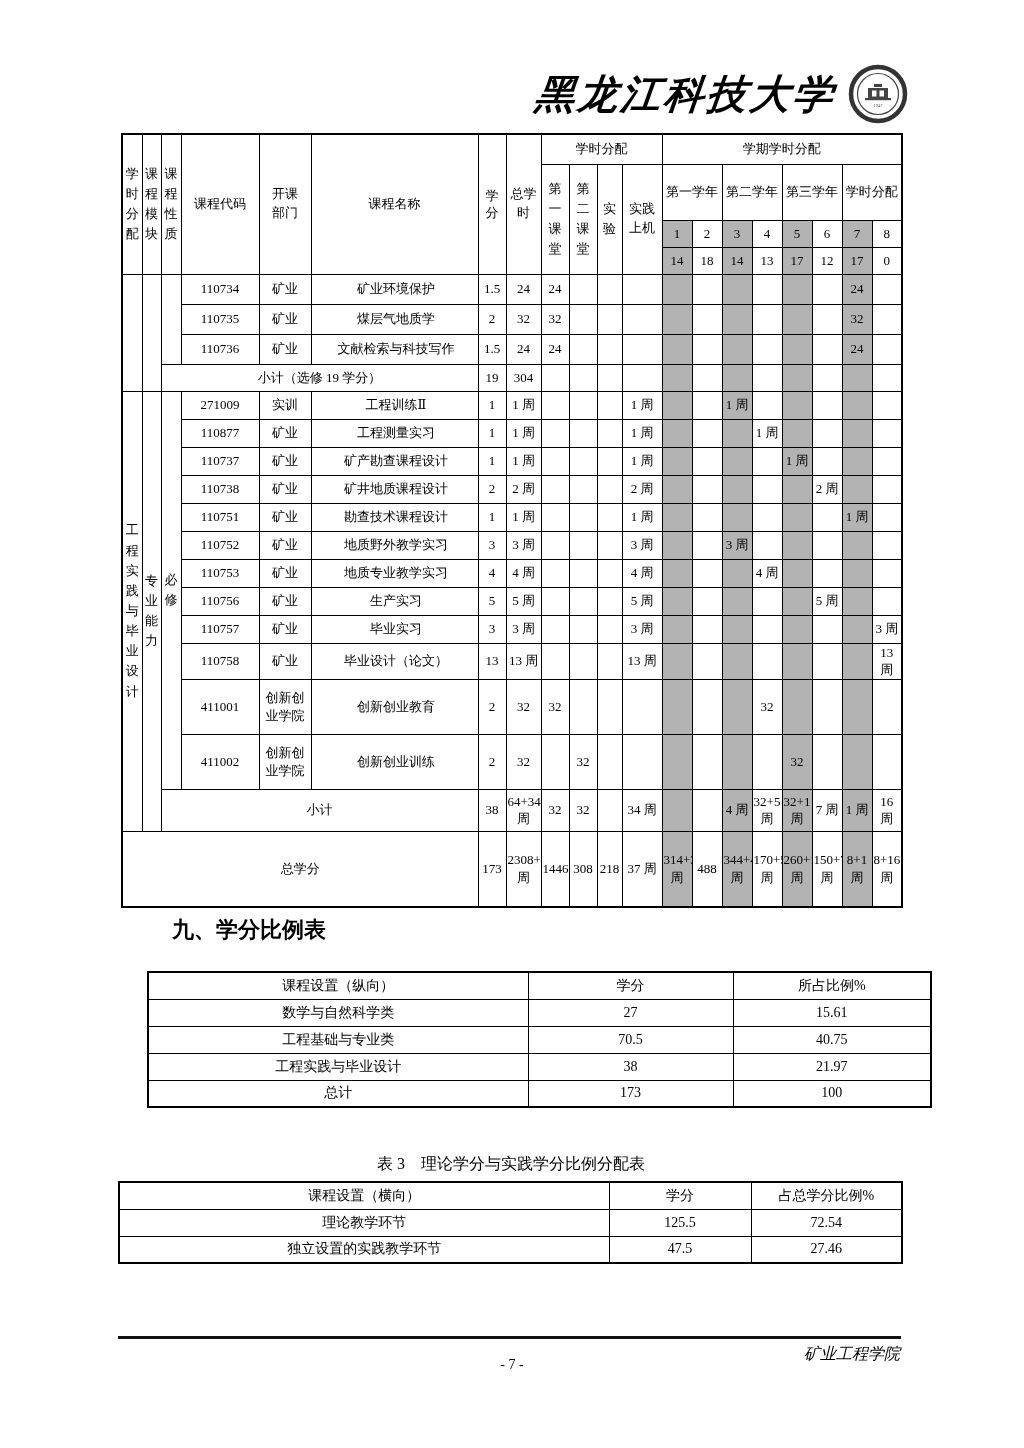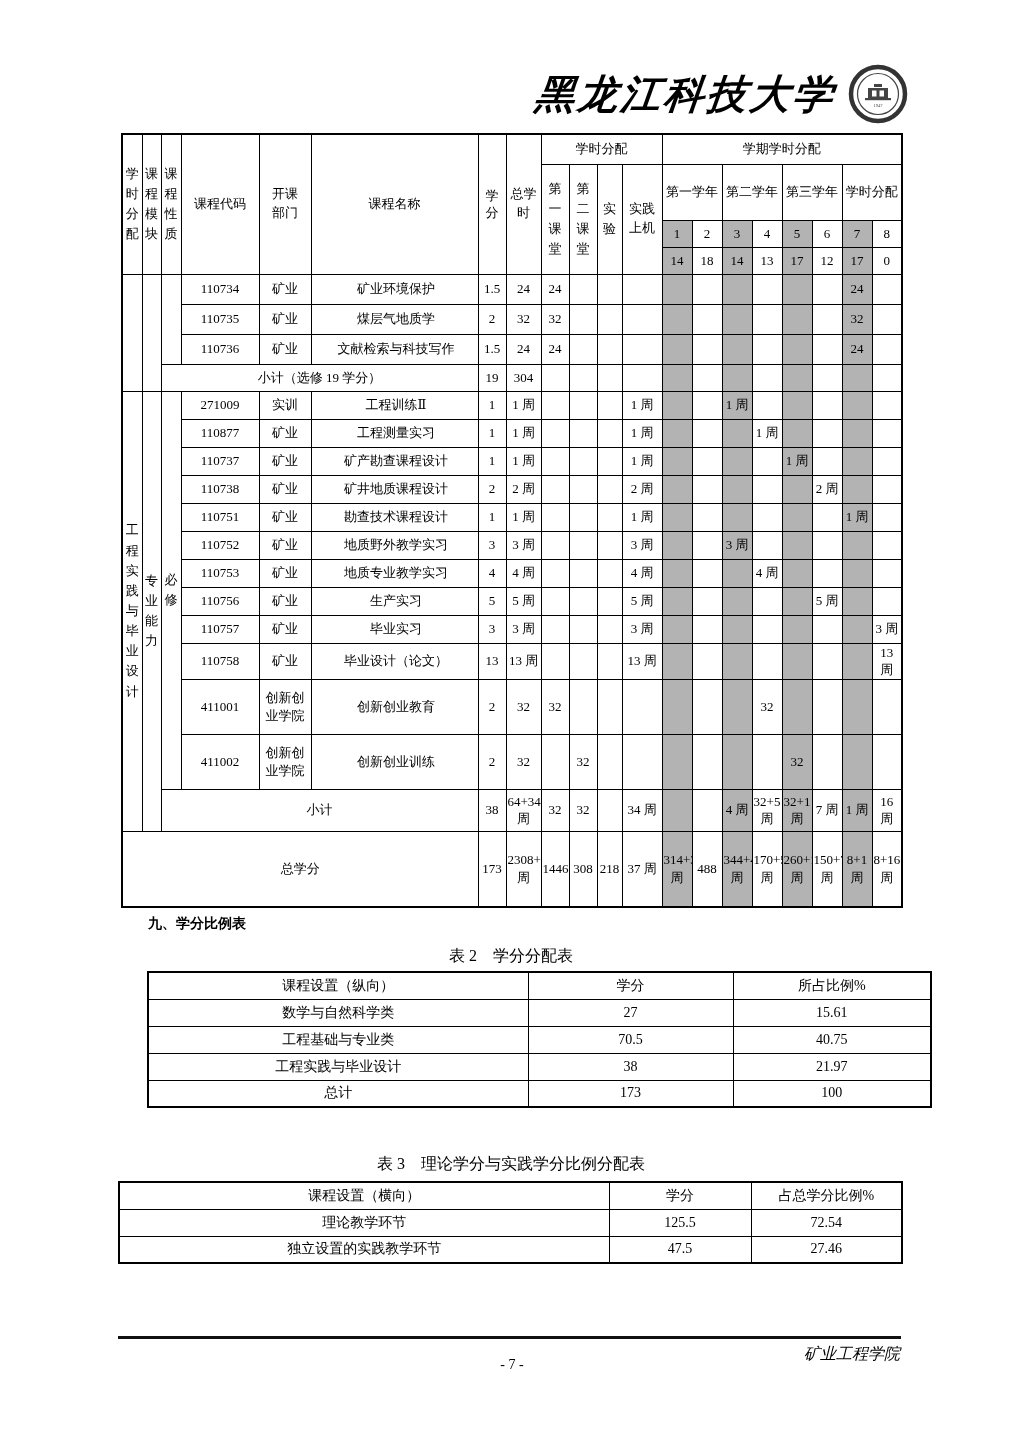--- a/index.html
+++ b/index.html
@@ -27,23 +27,23 @@
   .hr1 { height:30px; } .hr2 { height:56px; } .hr3 { height:27px; } .hr4 { height:27px; }
   tr.r30 { height:30px; } tr.r27 { height:27px; } tr.r28 { height:28px; }
   tr.r55 { height:55px;padding-left:8px; } tr.r42 { height:42px; } tr.r86 { height:76px; }
   .shade { background:#b3b3b3; }
   .tl { text-align:center; padding-left:4px !important; }
   .boldrow td { font-weight:bold; }
   .v1 { display:inline-block; width:1.15em; word-break:break-all; line-height:1.55; vertical-align:middle; }
   .w2 { display:inline-block; width:2.4em; word-break:break-all; line-height:1.45; vertical-align:middle; }
   
   .section-heading {
-    position:absolute; top:915px; left:148px;
+    position:absolute; top:915px; left:172px;
     font-family:"Liberation Sans","DejaVu Sans",sans-serif;
-    font-size:14px; font-weight:bold;
+    font-size:22px; font-weight:bold;
   }
   .tcaption { position:absolute; left:121px; width:780px; text-align:center; font-size:16px; }
   .cap2 { top:946px; } .cap3 { top:1154px; }
   
   .t2wrap { position:absolute; top:971px; left:118px;margin-left:29px; }
   .t3wrap { position:absolute; top:1181px; left:118px; }
   table.simple { border-collapse:collapse; table-layout:fixed; width:783px; border:2px solid #000; font-size:14px; }
   table.simple th, table.simple td {
     border:1px solid #000; height:27px; text-align:center; font-weight:normal; padding:0 2px;
   }
@@ -482,21 +482,20 @@
             <td>150+7 周</td>
             <td class="shade">8+1 周</td>
             <td>8+16 周</td>
           </tr>
         </tbody>
     </table>
   </div>
 
   <div class="section-heading">九、学分比例表</div>
 
-  <div class="tcaption cap2">表 2　学分分配表</div>
   <div class="t2wrap">
     <table class="simple">
       <colgroup>
           <col style="width:380px">
           <col style="width:205px">
           <col style="width:198px">
         </colgroup>
       <thead>
         <tr>
           <th>课程设置（纵向）</th>

